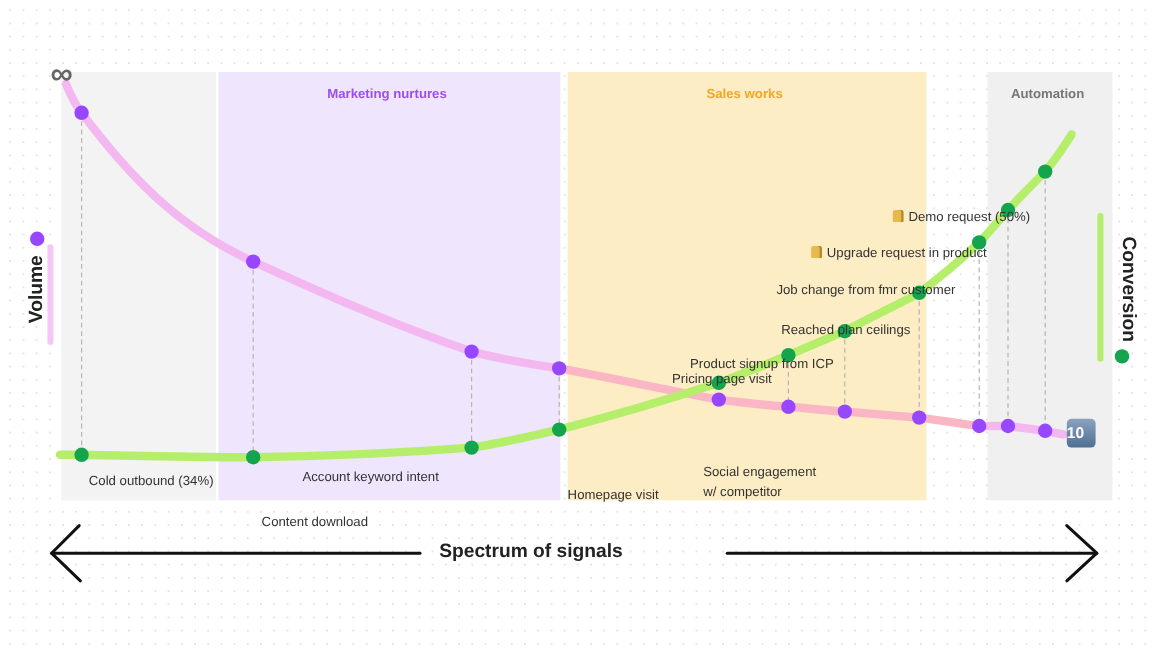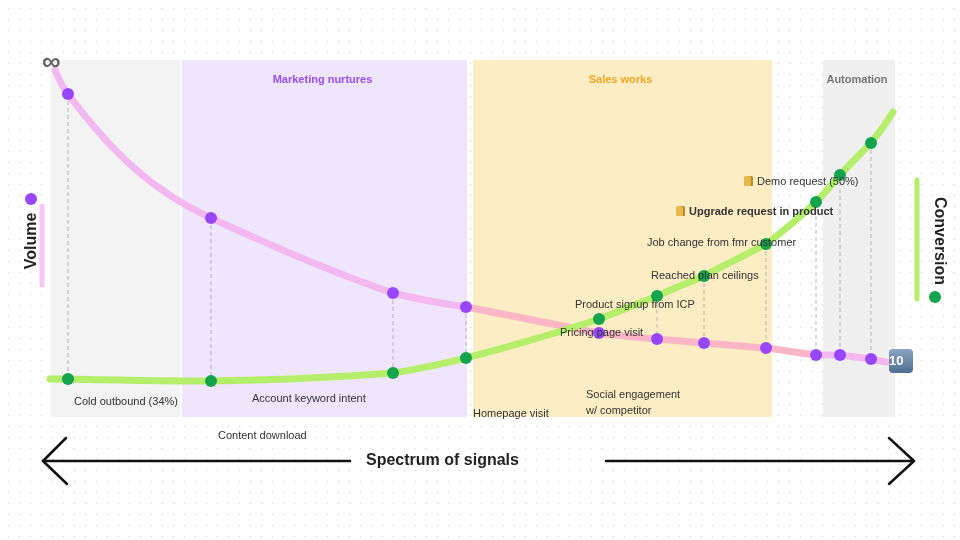--- a/index.html
+++ b/index.html
@@ -29,21 +29,21 @@
 
 <div class="zone" style="left:51px;width:129px;background:#f3f3f3;">
   <div class="zone-label" style="color:#888;"></div>
 </div>
 <div class="zone" style="left:182px;width:285px;background:#efe6fd;">
   <div class="zone-label" style="color:#9b4df0;">Marketing nurtures</div>
 </div>
 <div class="zone" style="left:473px;width:299px;background:#fdedc4;">
   <div class="zone-label" style="color:#f5a524;">Sales works</div>
 </div>
-<div class="zone" style="left:823px;width:72px;background:#f0f0f0;">
+<div class="zone" style="left:823px;width:104px;background:#f0f0f0;">
   <div class="zone-label" style="color:#777;">Automation</div>
 </div>
 
 <svg class="chart" viewBox="0 0 960 540">
 
   <g stroke="#b5b5b5" stroke-width="1" stroke-dasharray="4,3">
     <line x1="68" y1="94" x2="68" y2="379"></line>
     <line x1="211" y1="218" x2="211" y2="381"></line>
     <line x1="393" y1="293" x2="393" y2="373"></line>
     <line x1="466" y1="307" x2="466" y2="358"></line>
@@ -108,22 +108,22 @@
 
 <div class="axis-title vol-title">Volume</div>
 <div class="axis-title conv-title">Conversion</div>
 <div class="axis-title spectrum">Spectrum of signals</div>
 
 <div class="lbl" style="left:74px;top:354px;">Cold outbound (34%)</div>
 <div class="lbl" style="left:218px;top:388px;">Content download</div>
 <div class="lbl" style="left:252px;top:351px;">Account keyword intent</div>
 <div class="lbl" style="left:473px;top:366px;">Homepage visit</div>
 <div class="lbl" style="left:586px;top:346px;white-space:normal;width:95px;line-height:16px;">Social engagement w/ competitor</div>
-<div class="lbl" style="left:560px;top:285px;">Pricing page visit</div>
+<div class="lbl" style="left:560px;top:269px;">Pricing page visit</div>
 <div class="lbl" style="left:575px;top:257px;">Product signup from ICP</div>
 <div class="lbl" style="left:651px;top:228px;">Reached plan ceilings</div>
 <div class="lbl" style="left:647px;top:195px;">Job change from fmr customer</div>
-<div class="lbl" style="left:676px;top:164px;font-weight:bold;">
+<div class="lbl" style="left:676px;top:164px;">
   <span class="emoji-hand"></span><span>Upgrade request in product</span>
 </div>
 <div class="lbl" style="left:744px;top:134px;">
   <span class="emoji-hand"></span><span>Demo request (50%)</span>
 </div>
 
 </body></html>

